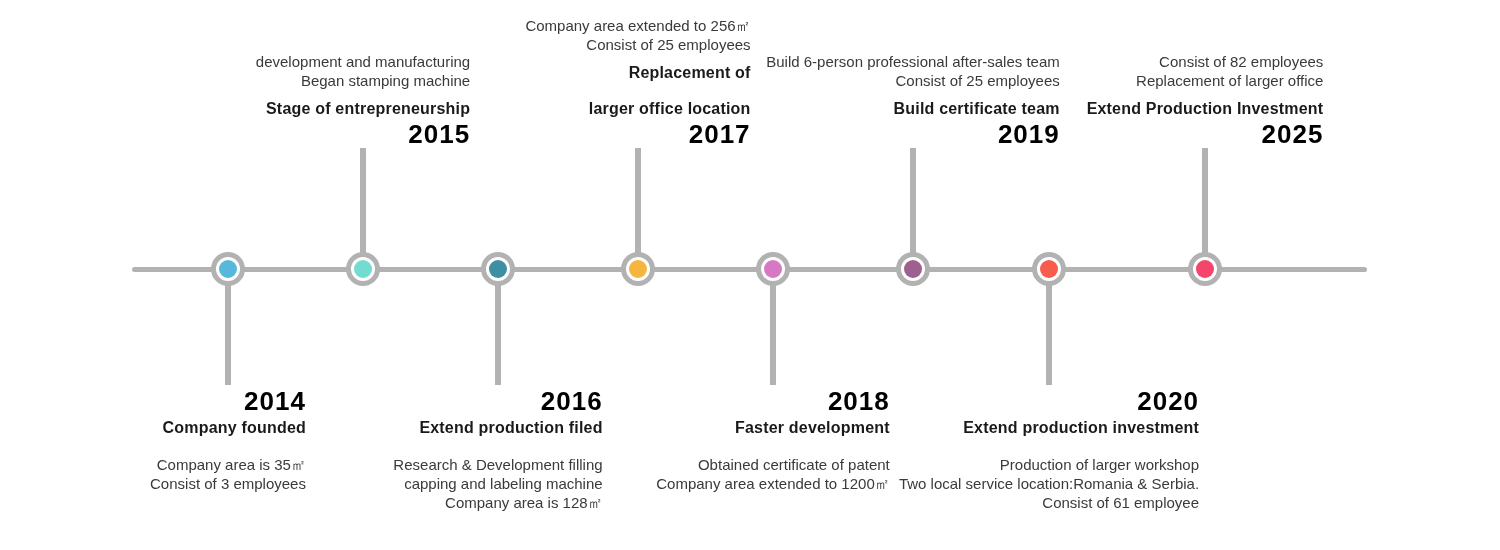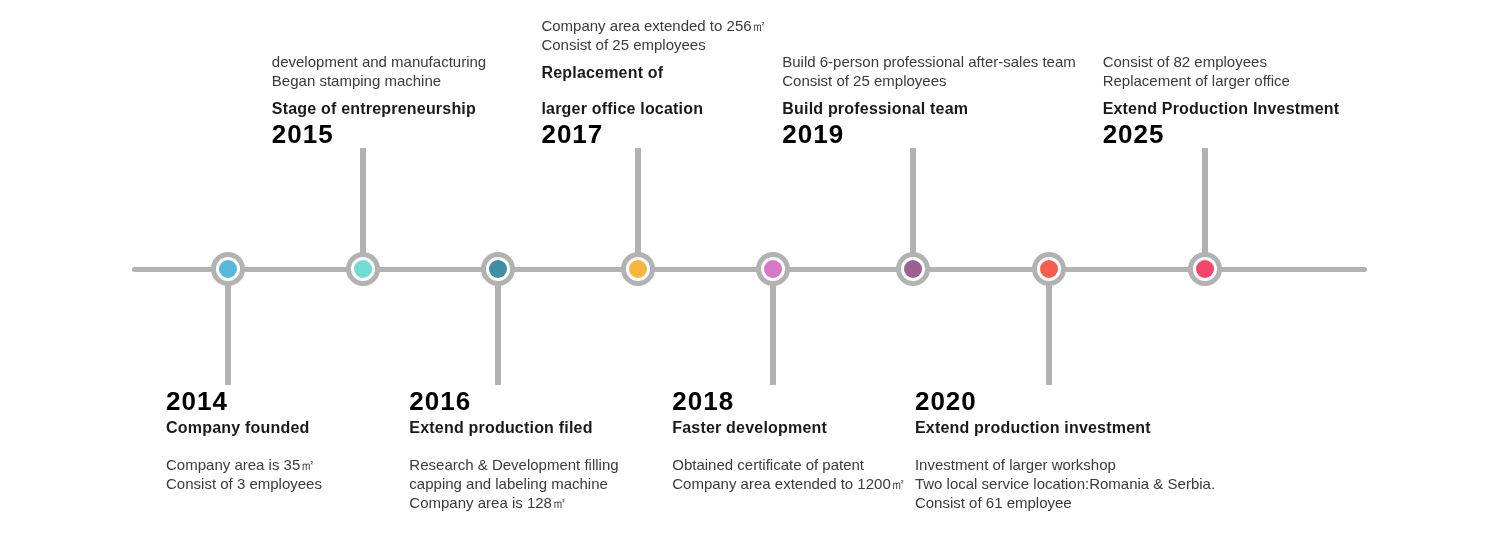--- a/index.html
+++ b/index.html
@@ -39,23 +39,23 @@
   }
   .dot {
     position:absolute;
     left:50%; top:50%;
     transform:translate(-50%,-50%);
     width:18px; height:18px;
     border-radius:50%;
   }
   .block {
     position:absolute;
-    left:16px;
+    left:0;
     transform:translateX(-50%);
-    text-align:left;
+    text-align:right;
     white-space:nowrap;
   }
   .block.above { bottom:402px; }
   .block.below { top:388px; }
   .detail {
     font-size:15px; line-height:19px;
     color:#3a3a3a;
   }
   .title {
     font-size:16px; line-height:25px;
@@ -159,35 +159,35 @@
   <div class="milestone" style="left:913px">
     <div class="stem up"></div>
     <div class="ring">
       <div class="dot" style="background: rgb(158, 96, 142);"></div>
     </div>
     <div class="block above">
       <div class="detail-group">
         <div class="detail">Build 6-person professional after-sales team</div>
         <div class="detail">Consist of 25 employees</div>
       </div>
-      <div class="title">Build professional team</div>
+      <div class="title">Build certificate team</div>
       <div class="year">2019</div>
     </div>
   </div>
 
   <div class="milestone" style="left:1049px">
     <div class="stem down"></div>
     <div class="ring">
       <div class="dot" style="background: rgb(247, 92, 77);"></div>
     </div>
     <div class="block below">
       <div class="year">2020</div>
       <div class="title">Extend production investment</div>
       <div class="detail-group">
-        <div class="detail">Investment of larger workshop</div>
+        <div class="detail">Production of larger workshop</div>
         <div class="detail">Two local service location:Romania &amp; Serbia.</div>
         <div class="detail">Consist of 61 employee</div>
       </div>
     </div>
   </div>
 
   <div class="milestone" style="left:1205px">
     <div class="stem up"></div>
     <div class="ring">
       <div class="dot" style="background: rgb(244, 69, 107);"></div>

